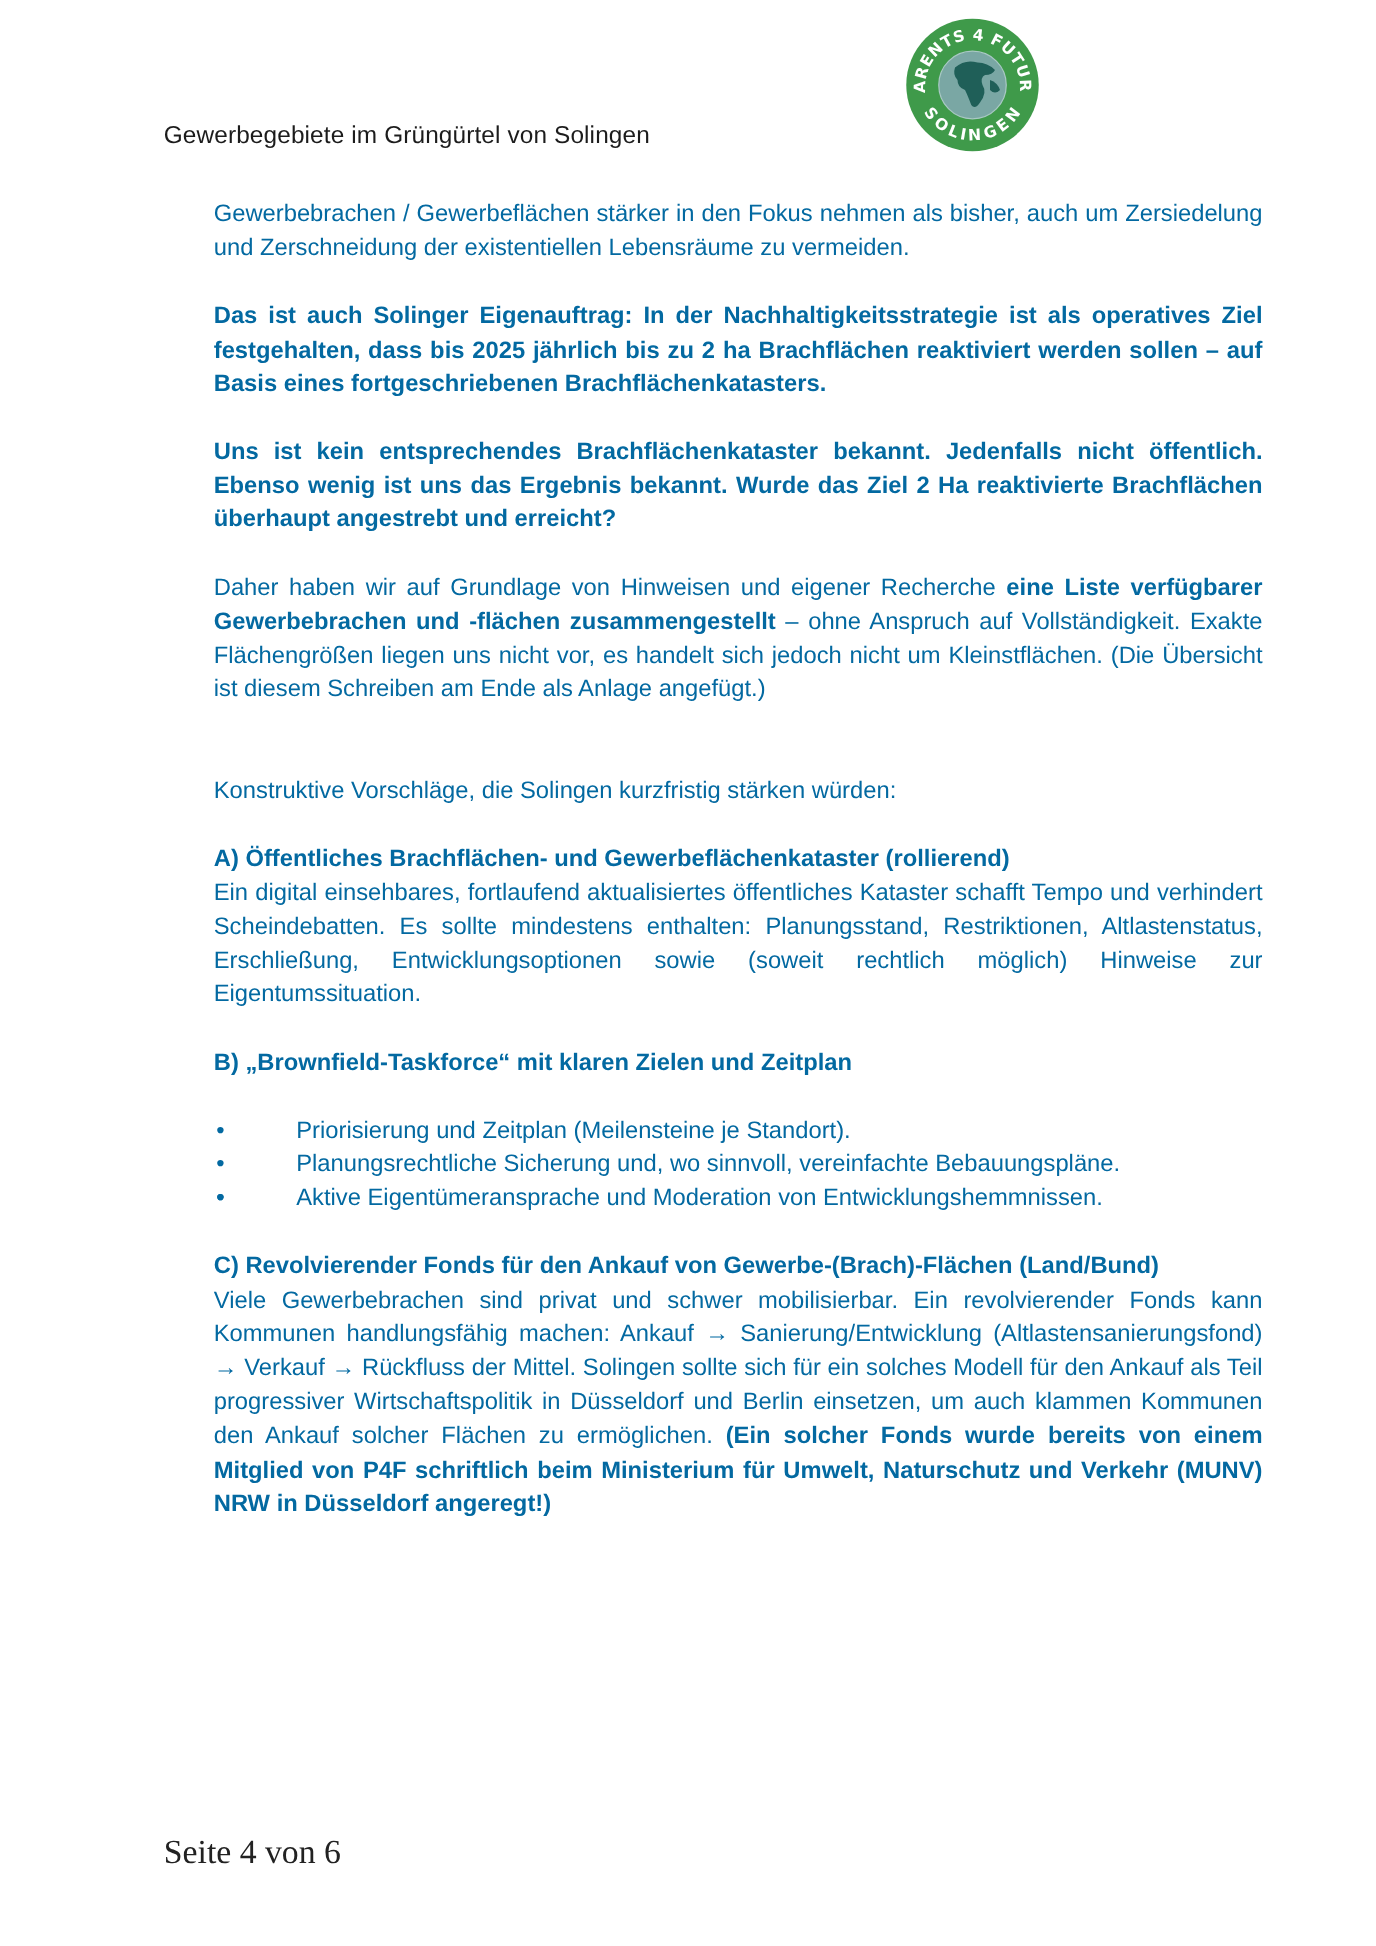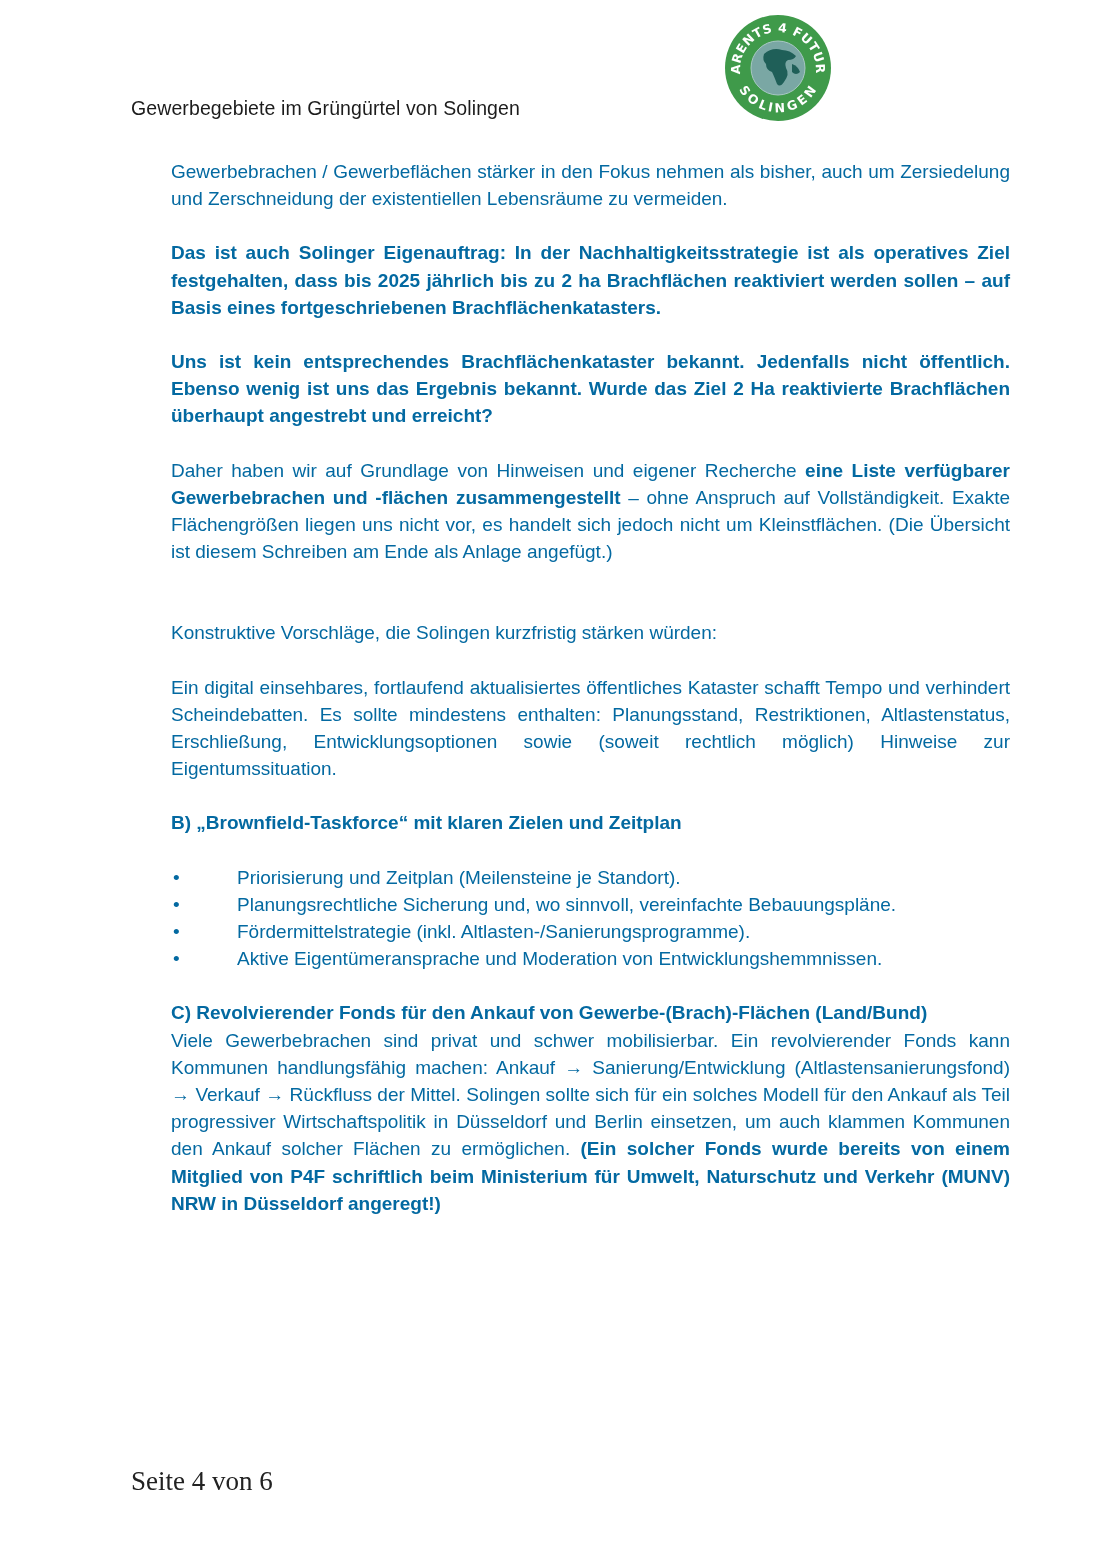--- a/index.html
+++ b/index.html
@@ -66,29 +66,30 @@
   <div class="gap1"></div>
   <p class="b">Das ist auch Solinger Eigenauftrag: In der Nachhaltigkeitsstrategie ist als operatives Ziel festgehalten, dass bis 2025 jährlich bis zu 2 ha Brachflächen reaktiviert werden sollen – auf Basis eines fortgeschriebenen Brachflächenkatasters.</p>
   <div class="gap1"></div>
   <p class="b">Uns ist kein entsprechendes Brachflächenkataster bekannt. Jedenfalls nicht öffentlich. Ebenso wenig ist uns das Ergebnis bekannt. Wurde das Ziel 2 Ha reaktivierte Brachflächen überhaupt angestrebt und erreicht?</p>
   <div class="gap1"></div>
   <p><span>Daher haben wir auf Grundlage von Hinweisen und eigener Recherche </span><span class="b">eine Liste verfügbarer Gewerbebrachen und -flächen zusammengestellt</span><span> – ohne Anspruch auf Vollständigkeit. Exakte Flächengrößen liegen uns nicht vor, es handelt sich jedoch nicht um Kleinstflächen. (Die Übersicht ist diesem Schreiben am Ende als Anlage angefügt.)</span></p>
   <div class="gap2"></div>
   <p>Konstruktive Vorschläge, die Solingen kurzfristig stärken würden:</p>
   <div class="gap1"></div>
 
+  <p class="heading">A) Öffentliches Brachflächen- und Gewerbeflächenkataster (rollierend)</p>
   <p>Ein digital einsehbares, fortlaufend aktualisiertes öffentliches Kataster schafft Tempo und verhindert Scheindebatten. Es sollte mindestens enthalten: Planungsstand, Restriktionen, Altlastenstatus, Erschließung, Entwicklungsoptionen sowie (soweit rechtlich möglich) Hinweise zur Eigentumssituation.</p>
   <div class="gap1"></div>
 
   <p class="heading">B) „Brownfield-Taskforce“ mit klaren Zielen und Zeitplan</p>
   <div class="gap1"></div>
   <ul class="bullets">
     <li><span class="dot">•</span><span>Priorisierung und Zeitplan (Meilensteine je Standort).</span></li>
     <li><span class="dot">•</span><span>Planungsrechtliche Sicherung und, wo sinnvoll, vereinfachte Bebauungspläne.</span></li>
-    <li><span class="dot">•</span><span>Fördermittelstrategie (inkl. Altlasten-/Sanierungsprogramme).</span></li>
+    <li><span class="dot">•</span></li>
     <li><span class="dot">•</span><span>Aktive Eigentümeransprache und Moderation von Entwicklungshemmnissen.</span></li>
   </ul>
   <div class="gap1"></div>
 
   <p class="heading">C) Revolvierender Fonds für den Ankauf von Gewerbe-(Brach)-Flächen (Land/Bund)</p>
   <p><span>Viele Gewerbebrachen sind privat und schwer mobilisierbar. Ein revolvierender Fonds kann Kommunen handlungsfähig machen: Ankauf → Sanierung/Entwicklung (Altlastensanierungsfond) → Verkauf → Rückfluss der Mittel. Solingen sollte sich für ein solches Modell für den Ankauf als Teil progressiver Wirtschaftspolitik in Düsseldorf und Berlin einsetzen, um auch klammen Kommunen den Ankauf solcher Flächen zu ermöglichen. </span><span class="b">(Ein solcher Fonds wurde bereits von einem Mitglied von P4F schriftlich beim Ministerium für Umwelt, Naturschutz und Verkehr (MUNV) NRW in Düsseldorf angeregt!)</span></p>
 </div>
 
 <div class="footer">Seite 4 von 6</div>
 

